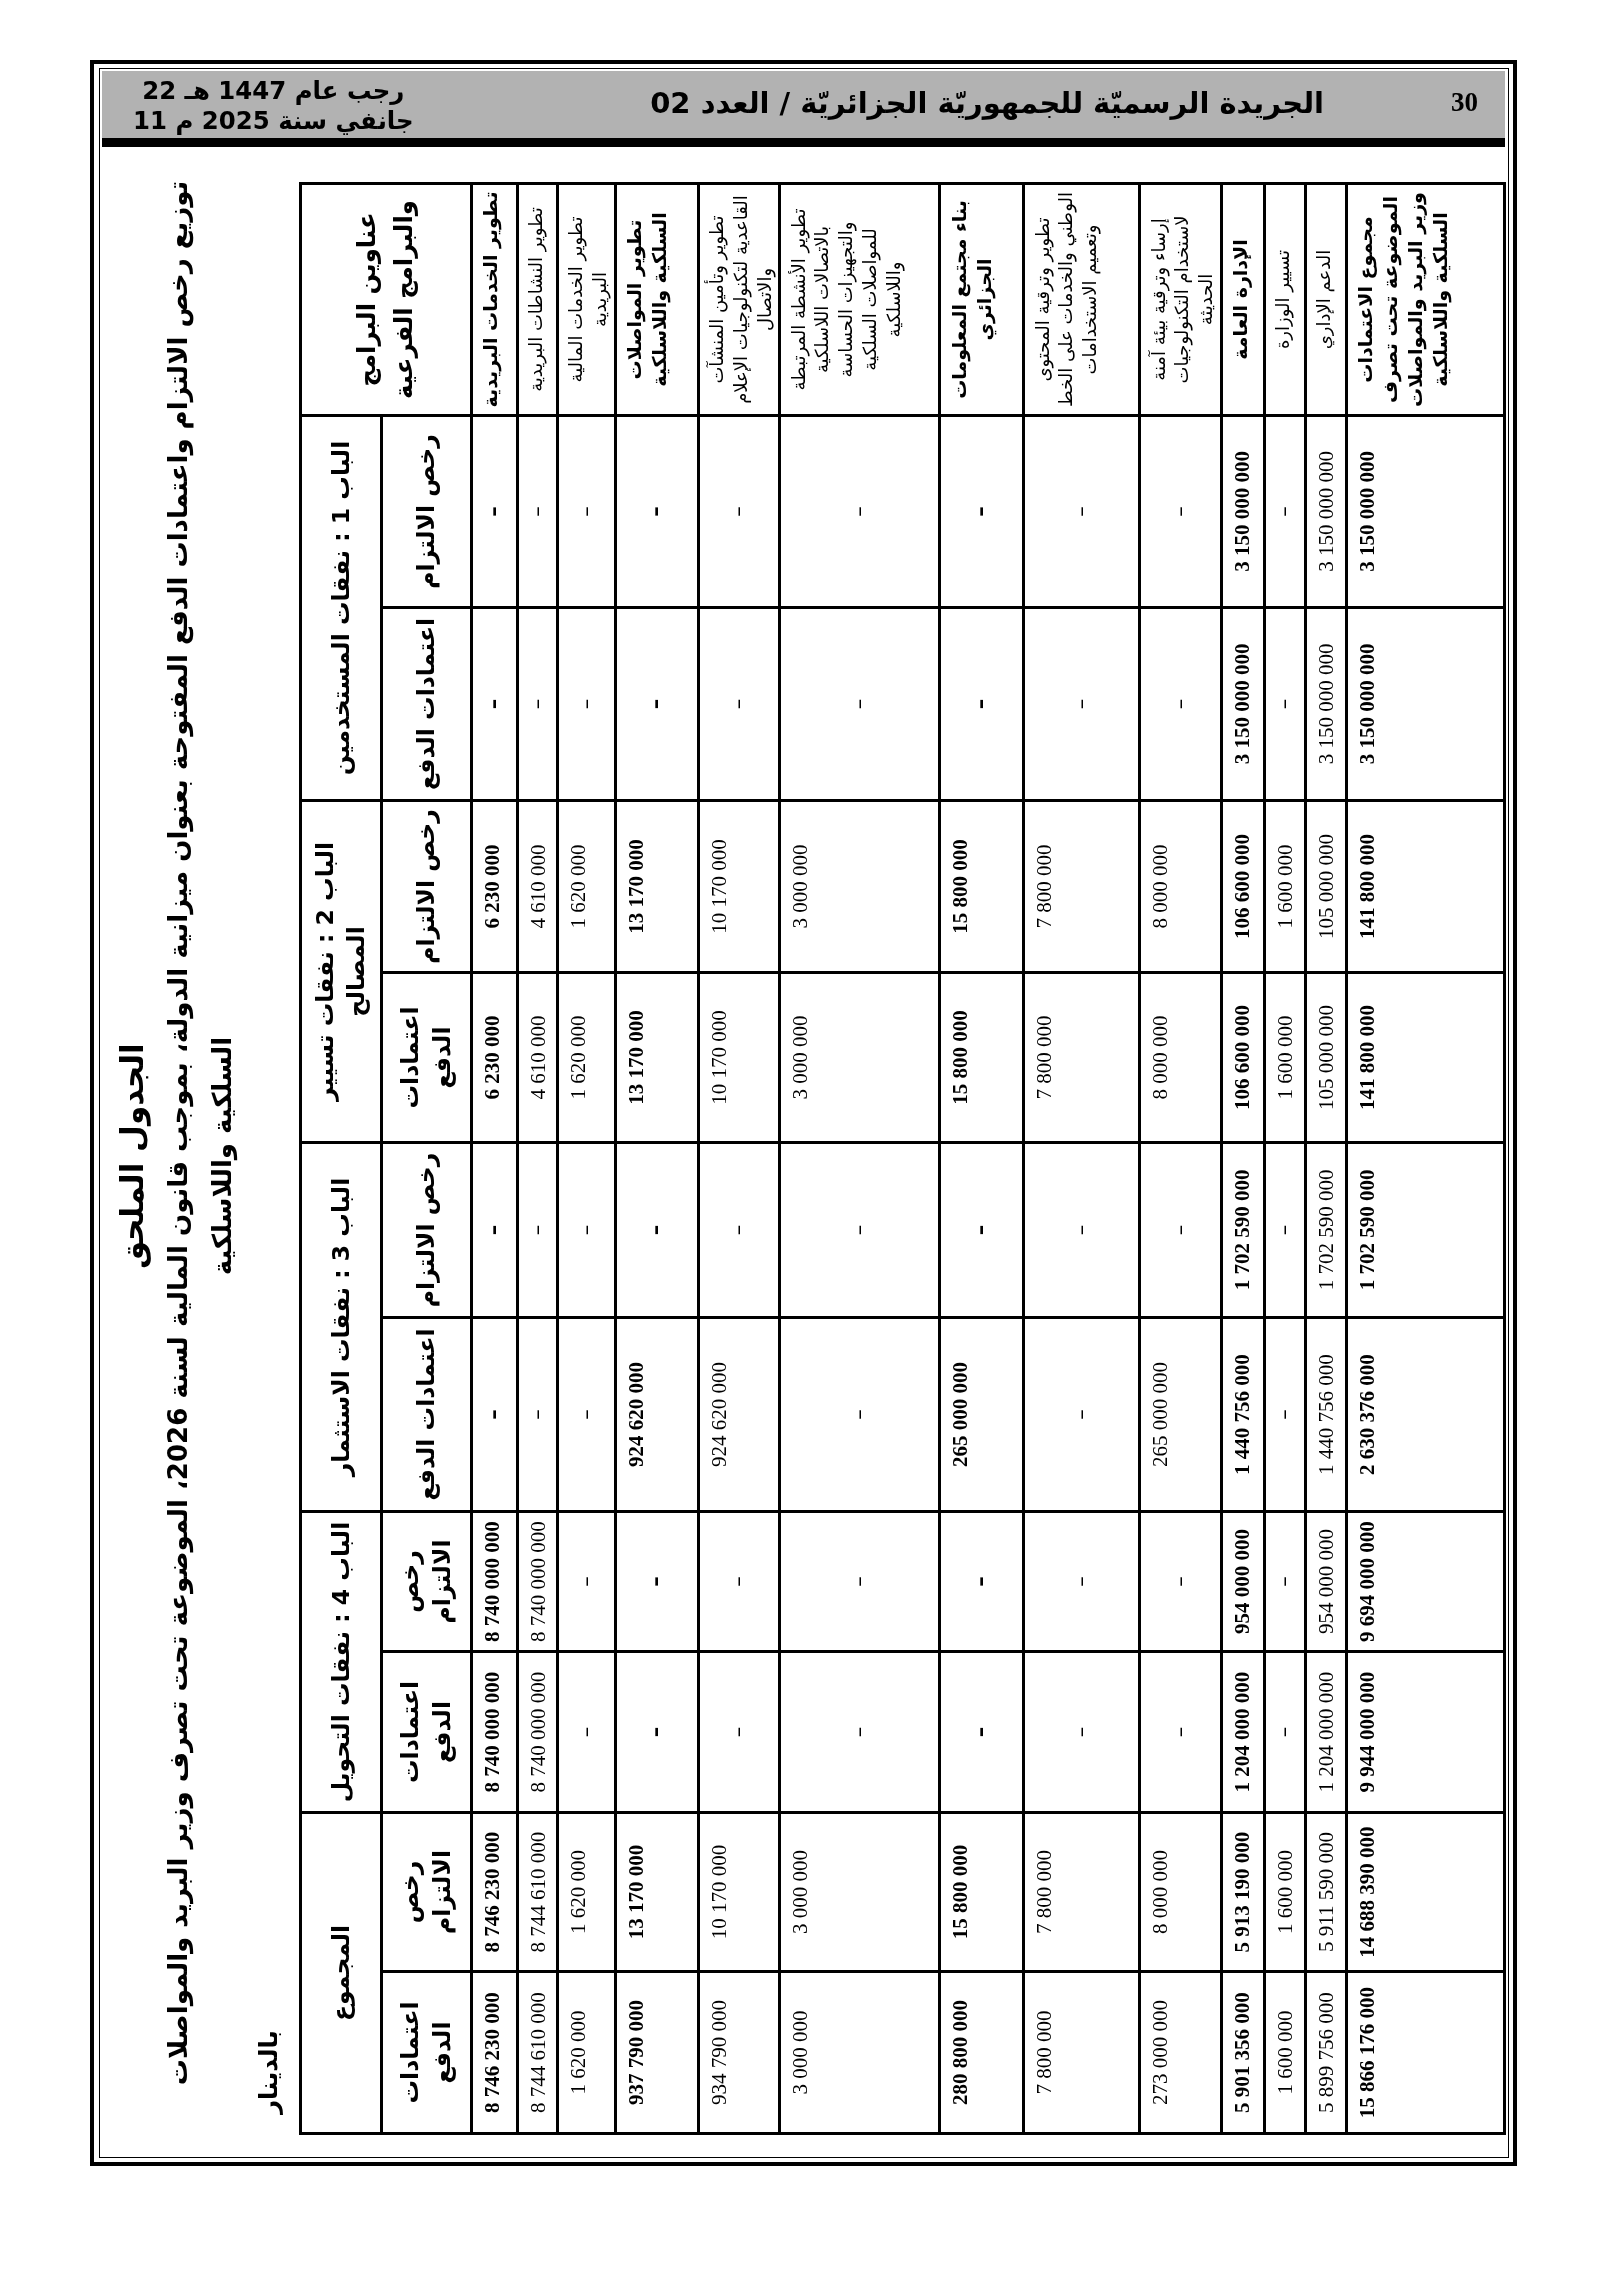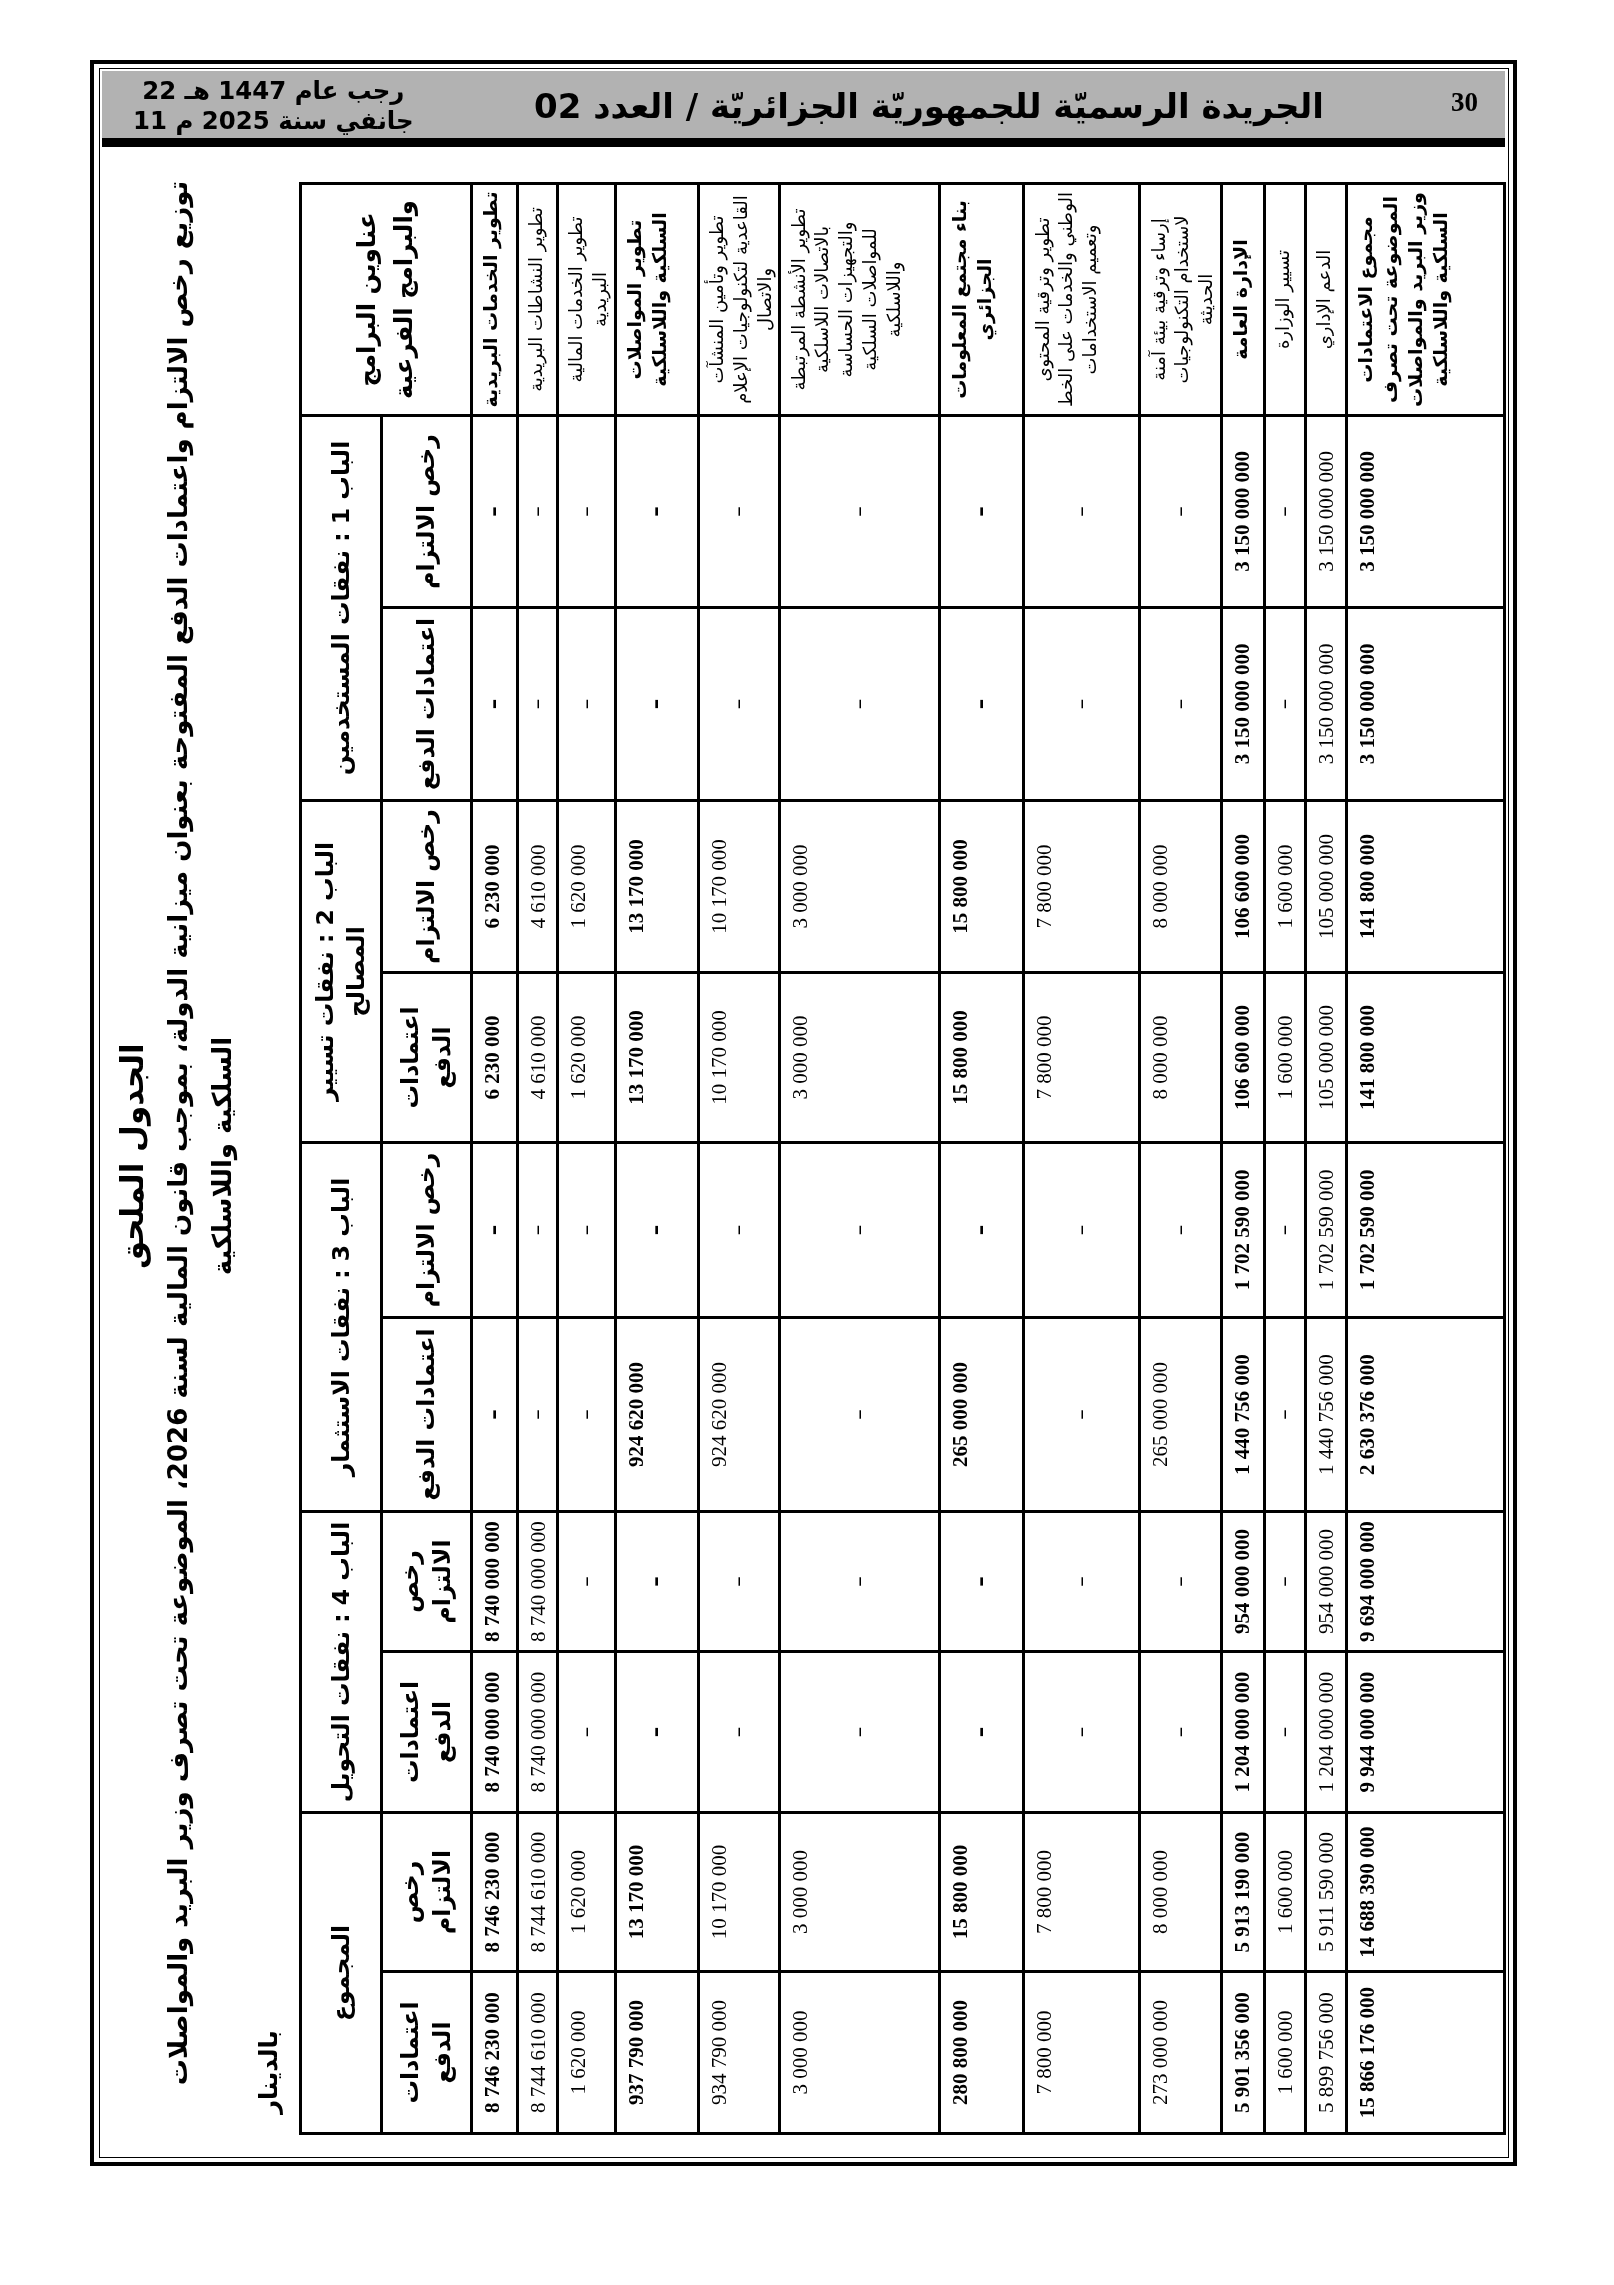--- a/index.html
+++ b/index.html
@@ -11,21 +11,21 @@
   .frame-outer{position:absolute;left:90px;top:60px;width:1427px;height:2106px;
     border:4.5px solid #000;box-sizing:border-box;}
   .frame-inner{position:absolute;left:99px;top:68px;width:1410px;height:2090px;
     border:1.8px solid #000;box-sizing:border-box;}
   
   .gray-strip{position:absolute;left:102px;top:71px;width:1403px;height:67px;
     background:#b2b2b2;border-bottom:9px solid #000;box-sizing:content-box;}
   .date-block{position:absolute;left:31px;top:4.5px;text-align:center;
     font-weight:bold;font-size:24.4px;line-height:1.25;white-space:nowrap;}
   .journal-title{position:absolute;right:181px;top:14.5px;font-weight:bold;
-    font-size:34px;white-space:nowrap;}
+    font-size:29px;white-space:nowrap;}
   .page-number{position:absolute;right:27px;top:16.3px;font-weight:bold;
     font-size:27px;font-family:"Liberation Serif",serif;}
   
   .vtext{position:absolute;white-space:nowrap;
     transform:translate(-50%,-50%) rotate(-90deg);font-weight:bold;}
   .vtext.annex{font-size:31px;}
   .vtext.main1{font-size:26px;}
   .vtext.main2{font-size:26px;}
   .vtext.dinar{font-size:24.4px;}
   

